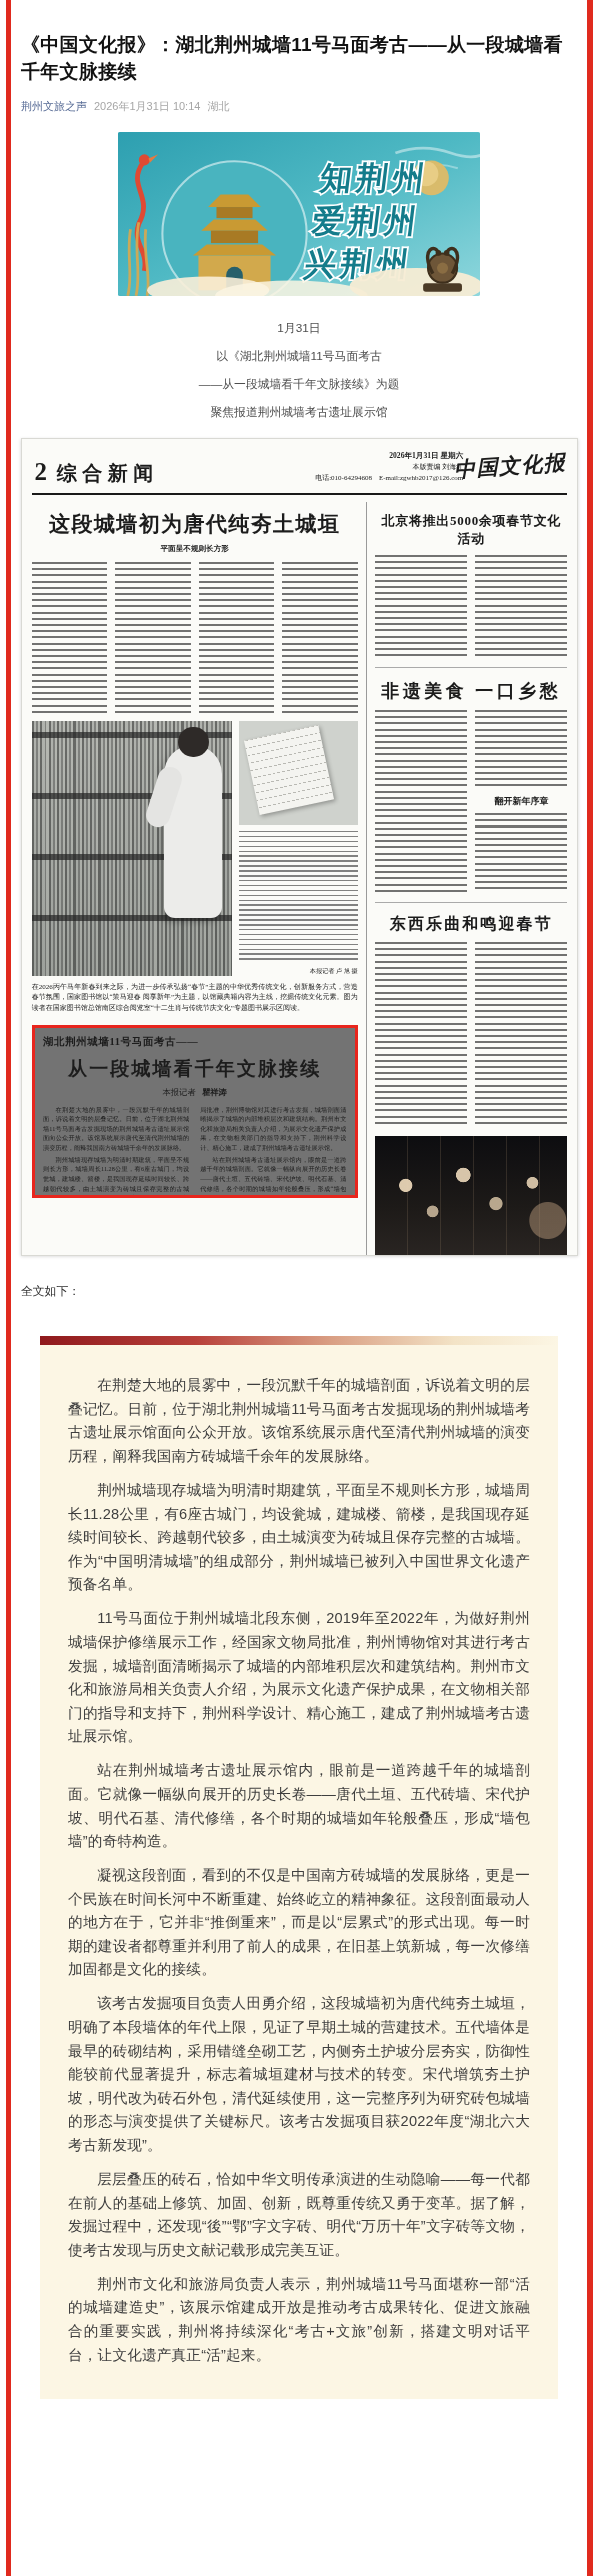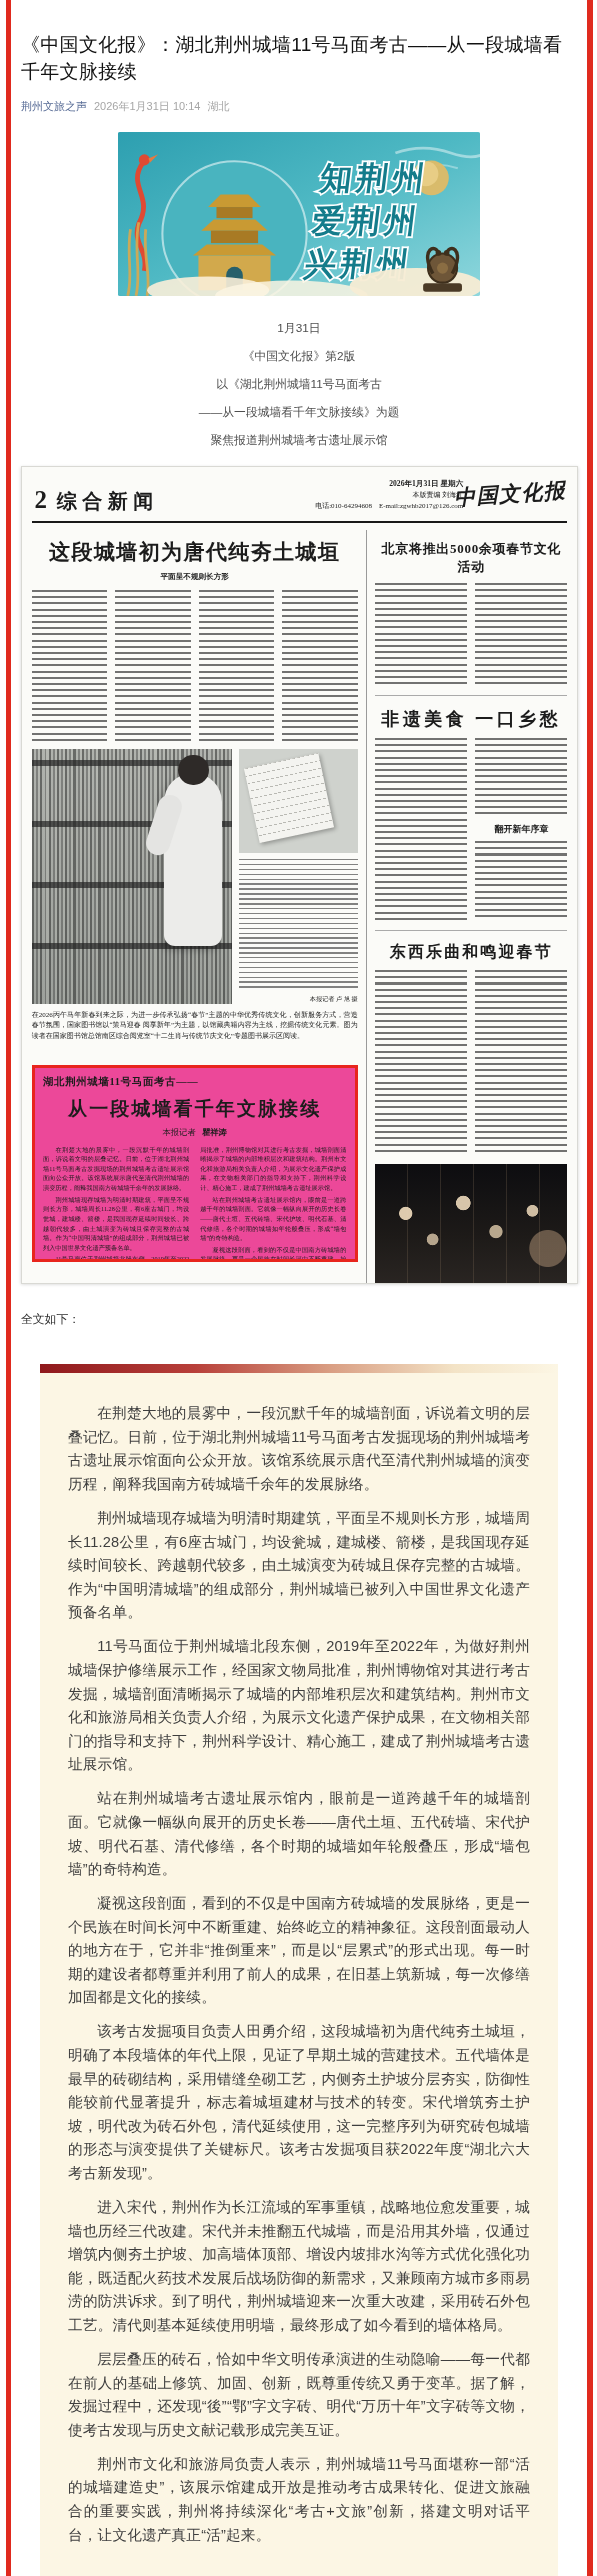--- a/index.html
+++ b/index.html
@@ -4,21 +4,21 @@
 <style>
   html,body{margin:0;padding:0;background:#ffffff;}
   .page{position:relative;width:598px;min-height:2576px;background:#fff;overflow:hidden;
         font-family:"Liberation Sans","DejaVu Sans",sans-serif;color:#222;}
   .side-border{position:absolute;top:0;bottom:0;width:5.5px;background:#e02a1e;z-index:5;}
   .side-border.left{left:5.5px;}
   .side-border.right{right:5.5px;}
   .content{position:relative;padding:19.4px 21px 0 21px;}
 
   
-  .title{font-size:19px;font-weight:400;line-height:1.42;color:#121212;letter-spacing:0.3px;}
+  .title{font-size:19px;font-weight:700;line-height:1.42;color:#121212;letter-spacing:0.3px;}
   .meta{margin-top:9.7px;font-size:11px;display:flex;gap:7px;align-items:baseline;}
   .meta .source{color:#576b95;cursor:pointer;}
   .meta .time,.meta .region{color:#a6a6a6;}
 
   
   .banner{width:362px;height:164px;margin:18px auto 0;position:relative;overflow:hidden;
           border-radius:2.1px;background:linear-gradient(115deg,#2fa4b4,#4fbac5 45%,#8ad4db);}
   .banner svg{display:block;}
 
   
@@ -64,22 +64,22 @@
   .mini-col{flex:1;display:flex;flex-direction:column;font-size:6.2px;}
   .mini-photo{height:104px;background:#cfd2cd;position:relative;overflow:hidden;}
   .mini-sheet{position:absolute;left:12.5px;top:11px;width:76px;height:76px;background:#f4f4f0;
      transform:rotate(-12deg);box-shadow:1.4px 2.1px 4.2px rgba(0,0,0,.3);
      background-image:repeating-linear-gradient(0deg,transparent 0 7px,#b9b9b3 7px 7.6px);}
   .mini-greek{flex:1;margin-top:5.5px;background:repeating-linear-gradient(to bottom,rgba(30,30,30,.55) 0 1.4px,transparent 1.4px 4.9px);}
   .mini-credit{text-align:right;margin-top:4.2px;color:#222;}
 
   .np-caption{font-size:7px;line-height:1.5;text-align:justify;margin-top:5.5px;color:#222;}
 
-  .np-redbox{border:3.5px solid #e8251d;margin-top:24px;padding:7px 8.3px 5.5px;height:197px;
-             overflow:hidden;box-sizing:border-box;background:#ec4899;}
+  .np-redbox{border:3.5px solid #e8251d;margin-top:12px;padding:7px 8.3px 5.5px;height:173px;
+             overflow:hidden;box-sizing:border-box;background:#737373;}
   .box-kicker{font-size:10.4px;font-weight:700;letter-spacing:0.7px;}
   .box-headline{font-size:19px;font-weight:700;text-align:center;letter-spacing:2.1px;margin:7px 0 4.2px;}
   .box-byline{text-align:center;font-size:8.3px;margin-bottom:7px;}
   .box-byline b{margin-left:4.2px;}
   .box-cols{column-count:2;column-gap:11px;font-size:6.2px;line-height:1.55;text-align:justify;height:132px;overflow:hidden;}
   .box-cols p{margin:0 0 2.1px;text-indent:2em;}
 
   .np-h2{font-size:13px;font-weight:700;text-align:center;letter-spacing:0.7px;margin:9.7px 0 7px;}
   .np-cols-bj{height:103px;}
   .np-div{border-bottom:0.7px solid #aaa;margin:9.7px 0 0;}
@@ -177,21 +177,20 @@
           <path d="M-14,32 C -34,-4 -8,-14 -5,6" stroke="#3e2f1c" stroke-width="5" fill="none"></path>
           <path d="M14,32 C 34,-4 8,-14 5,6" stroke="#3e2f1c" stroke-width="5" fill="none"></path>
           <circle cx="-6" cy="2" r="4" fill="#3e2f1c"></circle>
           <circle cx="6" cy="2" r="4" fill="#3e2f1c"></circle>
         </g>
       </svg>
     </div>
 
     <div class="intro-caption">
         <p>1月31日</p>
-        <p>《中国文化报》第2版</p>
         <p>以《湖北荆州城墙11号马面考古</p>
         <p>——从一段城墙看千年文脉接续》为题</p>
         <p>聚焦报道荆州城墙考古遗址展示馆</p>
       </div>
 
     <div class="newspaper">
       <div class="np-header">
         <div class="np-sec">
           <span class="no">2</span>
           <span class="sec">综合新闻</span>
@@ -282,21 +281,20 @@
 
     <div class="card">
       <div class="card-top"></div>
       <div class="card-body">
           <p>在荆楚大地的晨雾中，一段沉默千年的城墙剖面，诉说着文明的层叠记忆。日前，位于湖北荆州城墙11号马面考古发掘现场的荆州城墙考古遗址展示馆面向公众开放。该馆系统展示唐代至清代荆州城墙的演变历程，阐释我国南方砖城墙千余年的发展脉络。</p>
           <p>荆州城墙现存城墙为明清时期建筑，平面呈不规则长方形，城墙周长11.28公里，有6座古城门，均设瓮城，建城楼、箭楼，是我国现存延续时间较长、跨越朝代较多，由土城演变为砖城且保存完整的古城墙。作为“中国明清城墙”的组成部分，荆州城墙已被列入中国世界文化遗产预备名单。</p>
           <p>11号马面位于荆州城墙北段东侧，2019年至2022年，为做好荆州城墙保护修缮展示工作，经国家文物局批准，荆州博物馆对其进行考古发掘，城墙剖面清晰揭示了城墙的内部堆积层次和建筑结构。荆州市文化和旅游局相关负责人介绍，为展示文化遗产保护成果，在文物相关部门的指导和支持下，荆州科学设计、精心施工，建成了荆州城墙考古遗址展示馆。</p>
           <p>站在荆州城墙考古遗址展示馆内，眼前是一道跨越千年的城墙剖面。它就像一幅纵向展开的历史长卷——唐代土垣、五代砖墙、宋代护坡、明代石基、清代修缮，各个时期的城墙如年轮般叠压，形成“墙包墙”的奇特构造。</p>
           <p>凝视这段剖面，看到的不仅是中国南方砖城墙的发展脉络，更是一个民族在时间长河中不断重建、始终屹立的精神象征。这段剖面最动人的地方在于，它并非“推倒重来”，而是以“层累式”的形式出现。每一时期的建设者都尊重并利用了前人的成果，在旧基上筑新城，每一次修缮加固都是文化的接续。</p>
           <p>该考古发掘项目负责人田勇介绍，这段城墙初为唐代纯夯土城垣，明确了本段墙体的年代上限，见证了早期土城的营建技术。五代墙体是最早的砖砌结构，采用错缝垒砌工艺，内侧夯土护坡分层夯实，防御性能较前代显著提升，标志着城垣建材与技术的转变。宋代增筑夯土护坡，明代改为砖石外包，清代延续使用，这一完整序列为研究砖包城墙的形态与演变提供了关键标尺。该考古发掘项目获2022年度“湖北六大考古新发现”。</p>
-          <p>进入宋代，荆州作为长江流域的军事重镇，战略地位愈发重要，城墙也历经三代改建。宋代并未推翻五代城墙，而是沿用其外墙，仅通过增筑内侧夯土护坡、加高墙体顶部、增设内坡排水沟等方式优化强化功能，既适配火药技术发展后战场防御的新需求，又兼顾南方城市多雨易涝的防洪诉求。到了明代，荆州城墙迎来一次重大改建，采用砖石外包工艺。清代则基本延续使用明墙，最终形成了如今看到的墙体格局。</p>
           <p>层层叠压的砖石，恰如中华文明传承演进的生动隐喻——每一代都在前人的基础上修筑、加固、创新，既尊重传统又勇于变革。据了解，发掘过程中，还发现“後”“鄂”字文字砖、明代“万历十年”文字砖等文物，使考古发现与历史文献记载形成完美互证。</p>
           <p>荆州市文化和旅游局负责人表示，荆州城墙11号马面堪称一部“活的城墙建造史”，该展示馆建成开放是推动考古成果转化、促进文旅融合的重要实践，荆州将持续深化“考古+文旅”创新，搭建文明对话平台，让文化遗产真正“活”起来。</p>
         </div>
 
     </div>
   </div>
 </div>
 
 
 </body></html>

